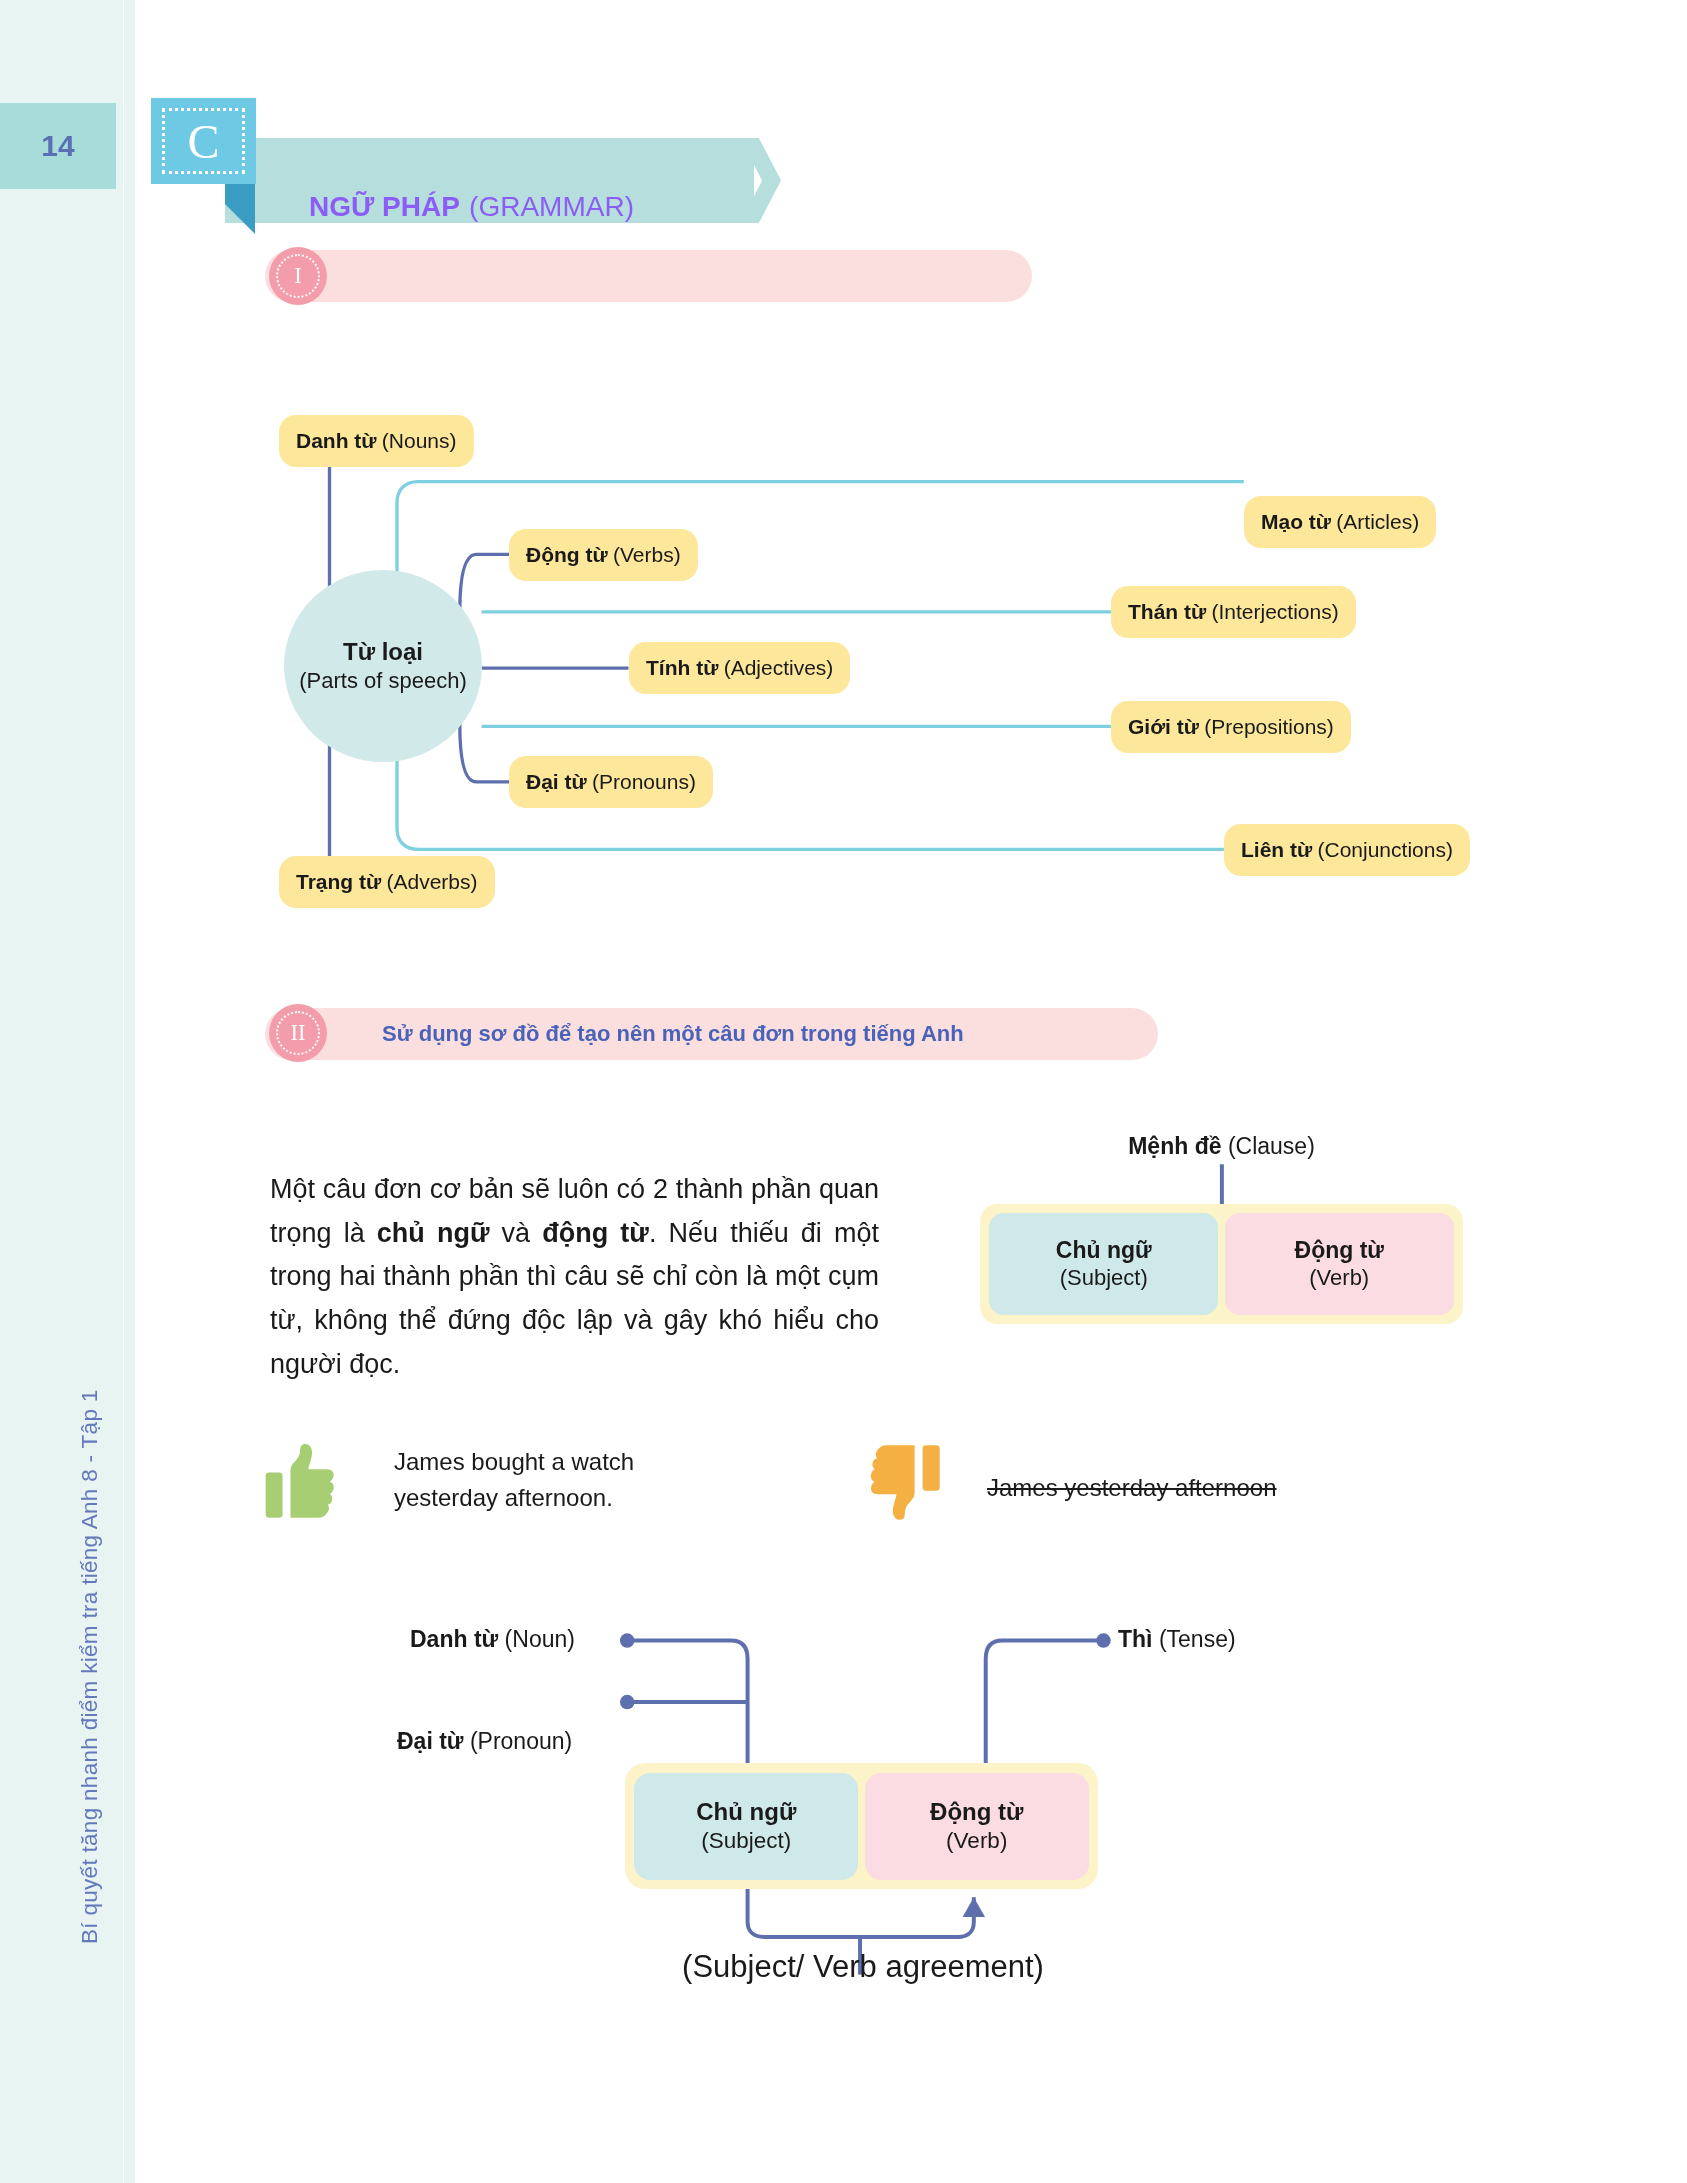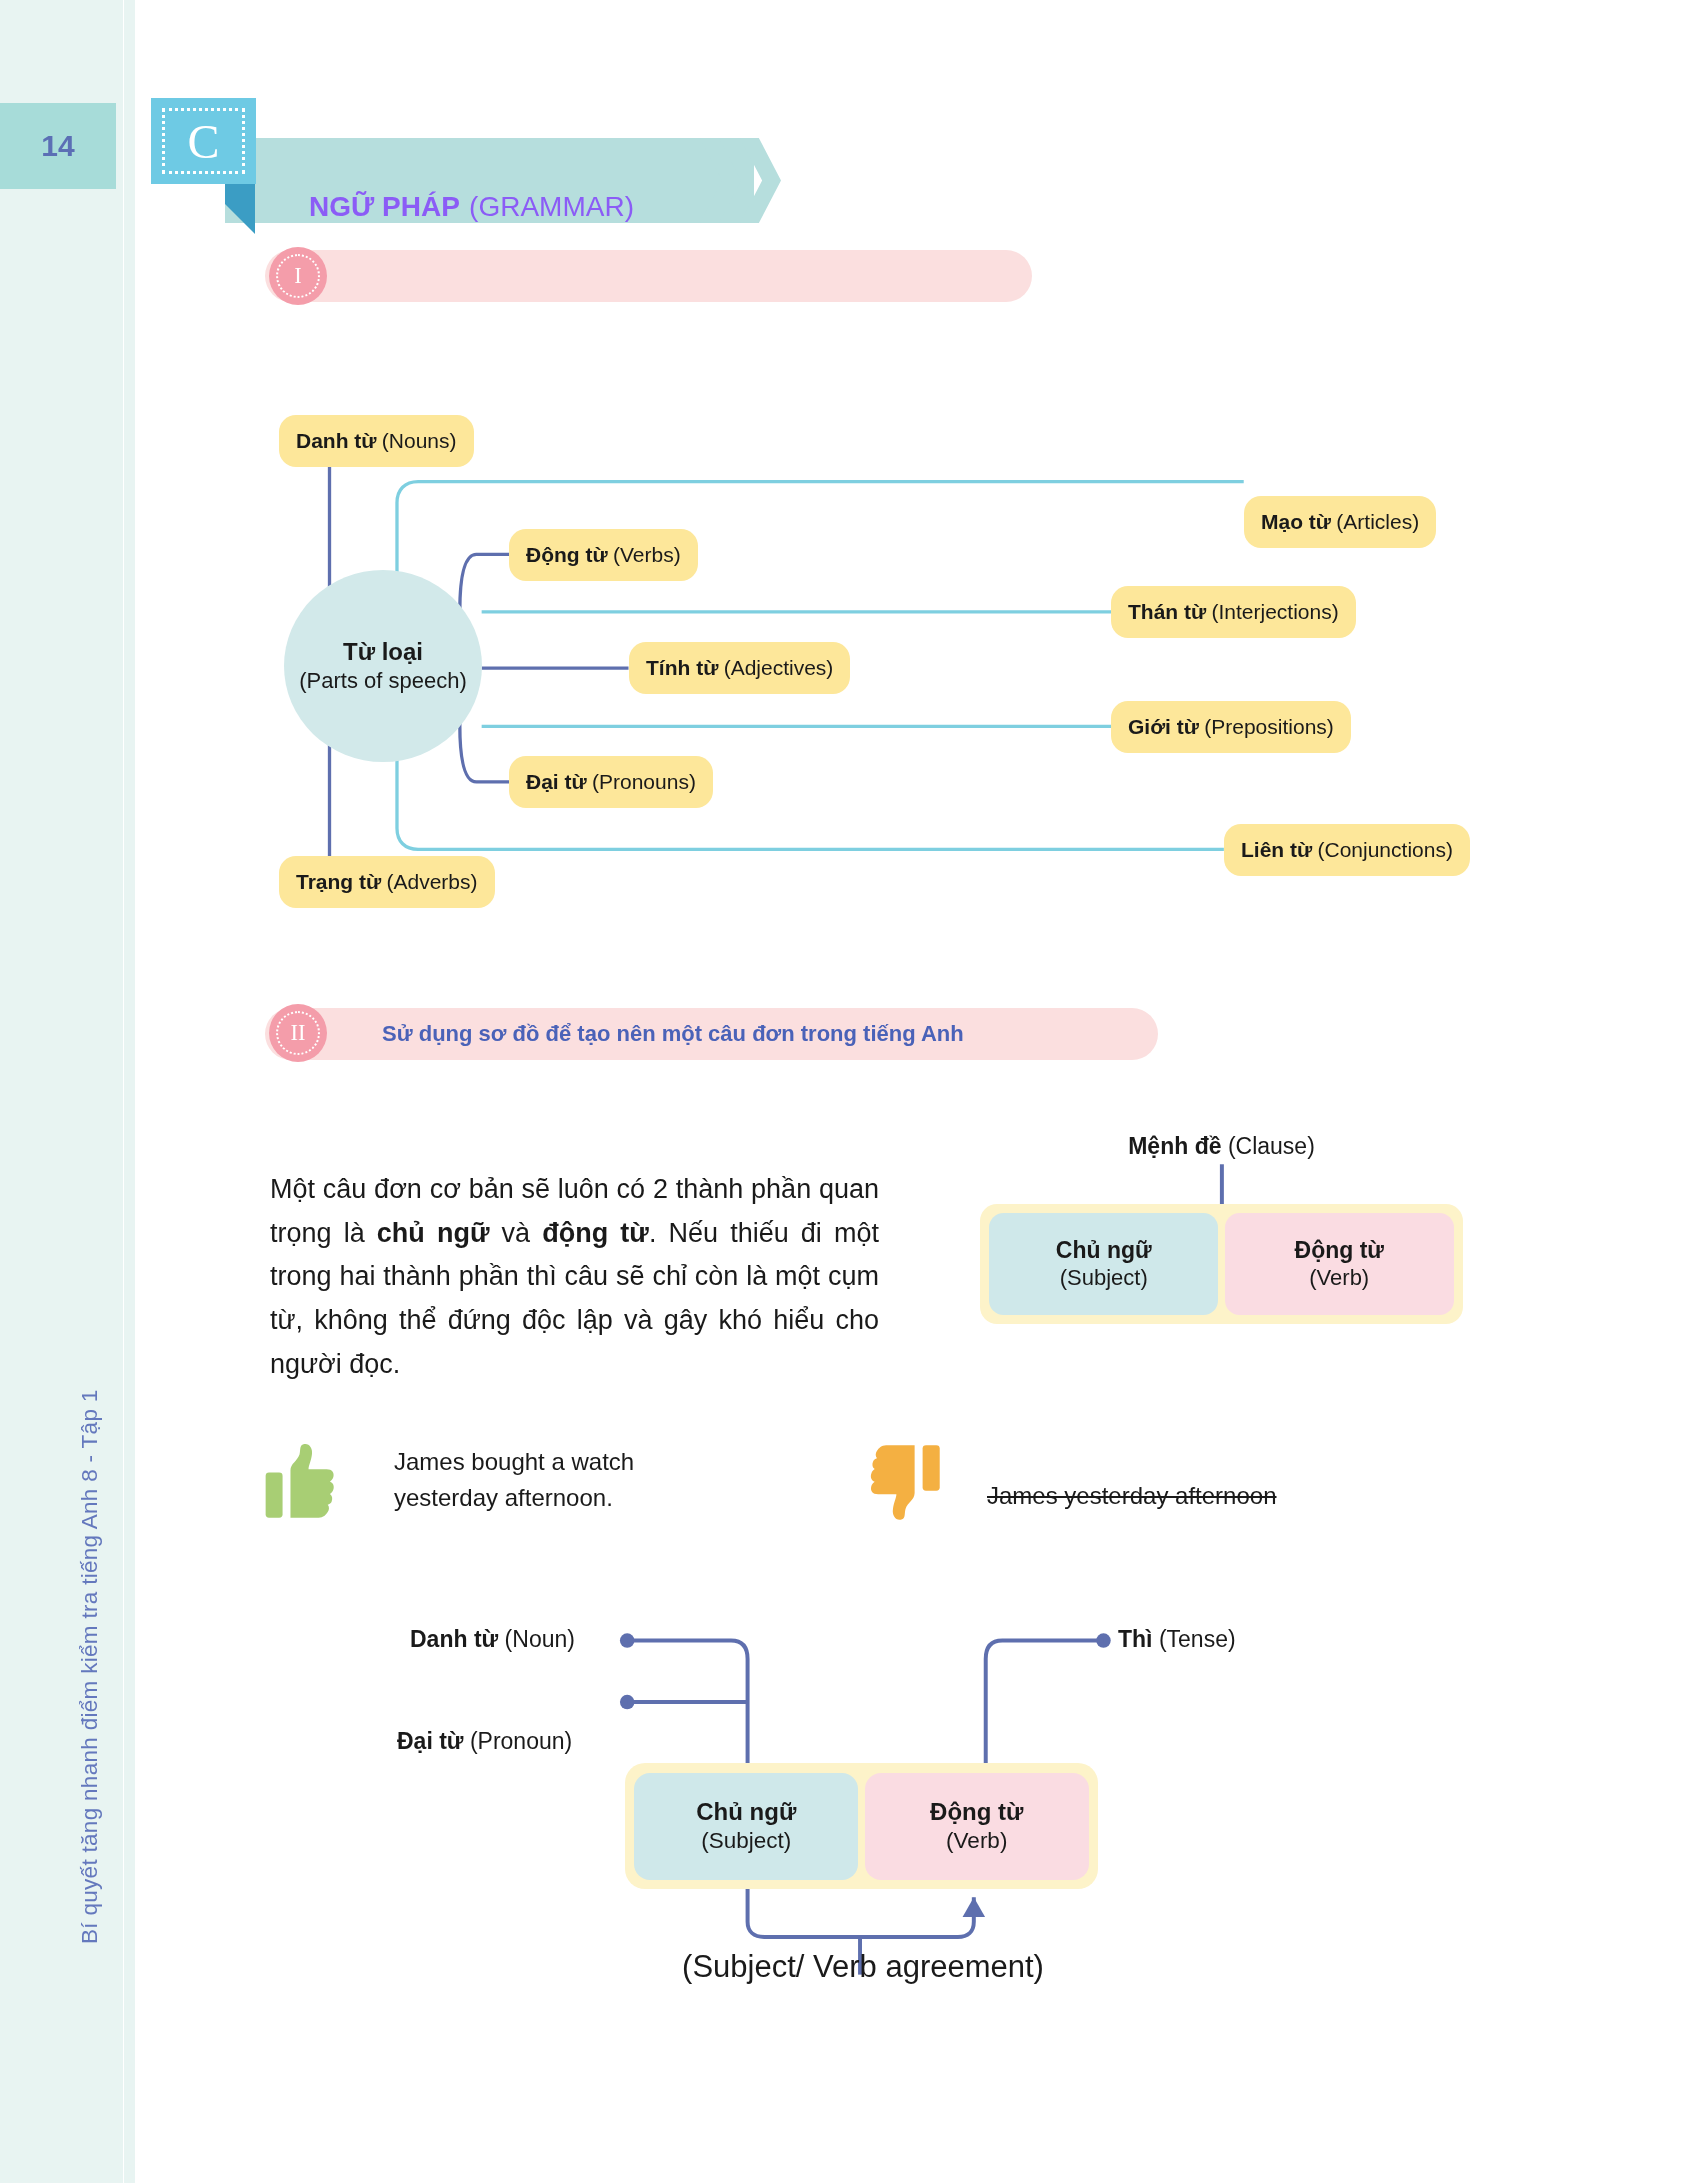--- a/index.html
+++ b/index.html
@@ -169,21 +169,21 @@
   .clause-title .vn { font-weight: 700; }
   .clause-title .en { font-weight: 400; }
 
   
   .ex-text {
     position: absolute; font-family: "Liberation Sans", sans-serif;
     font-size: 24px; line-height: 1.5; color: #1a1a1a;
   }
   .ex-good { left: 394px; top: 1444px; width: 344px; }
   .ex-bad  { left: 987px; top: 1470px; width: 476px;
-             text-decoration: line-through; text-decoration-thickness: 2px; margin-top: 8px; }
+             text-decoration: line-through; text-decoration-thickness: 2px; }
 
   
   .bd-wrap {
     position: absolute; left: 625px; top: 1763px;
     width: 473px; height: 126px;
     background: #fdf3c9; border-radius: 20px;
     display: flex; align-items: center; padding: 0 9.3px;
   }
   .bd-half {
     flex: 1; height: 107px; border-radius: 16px;

